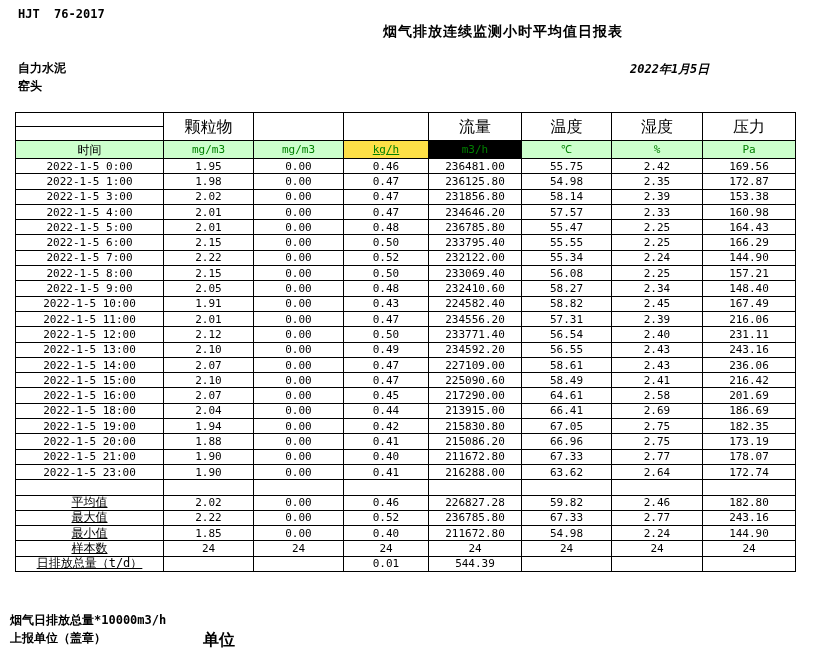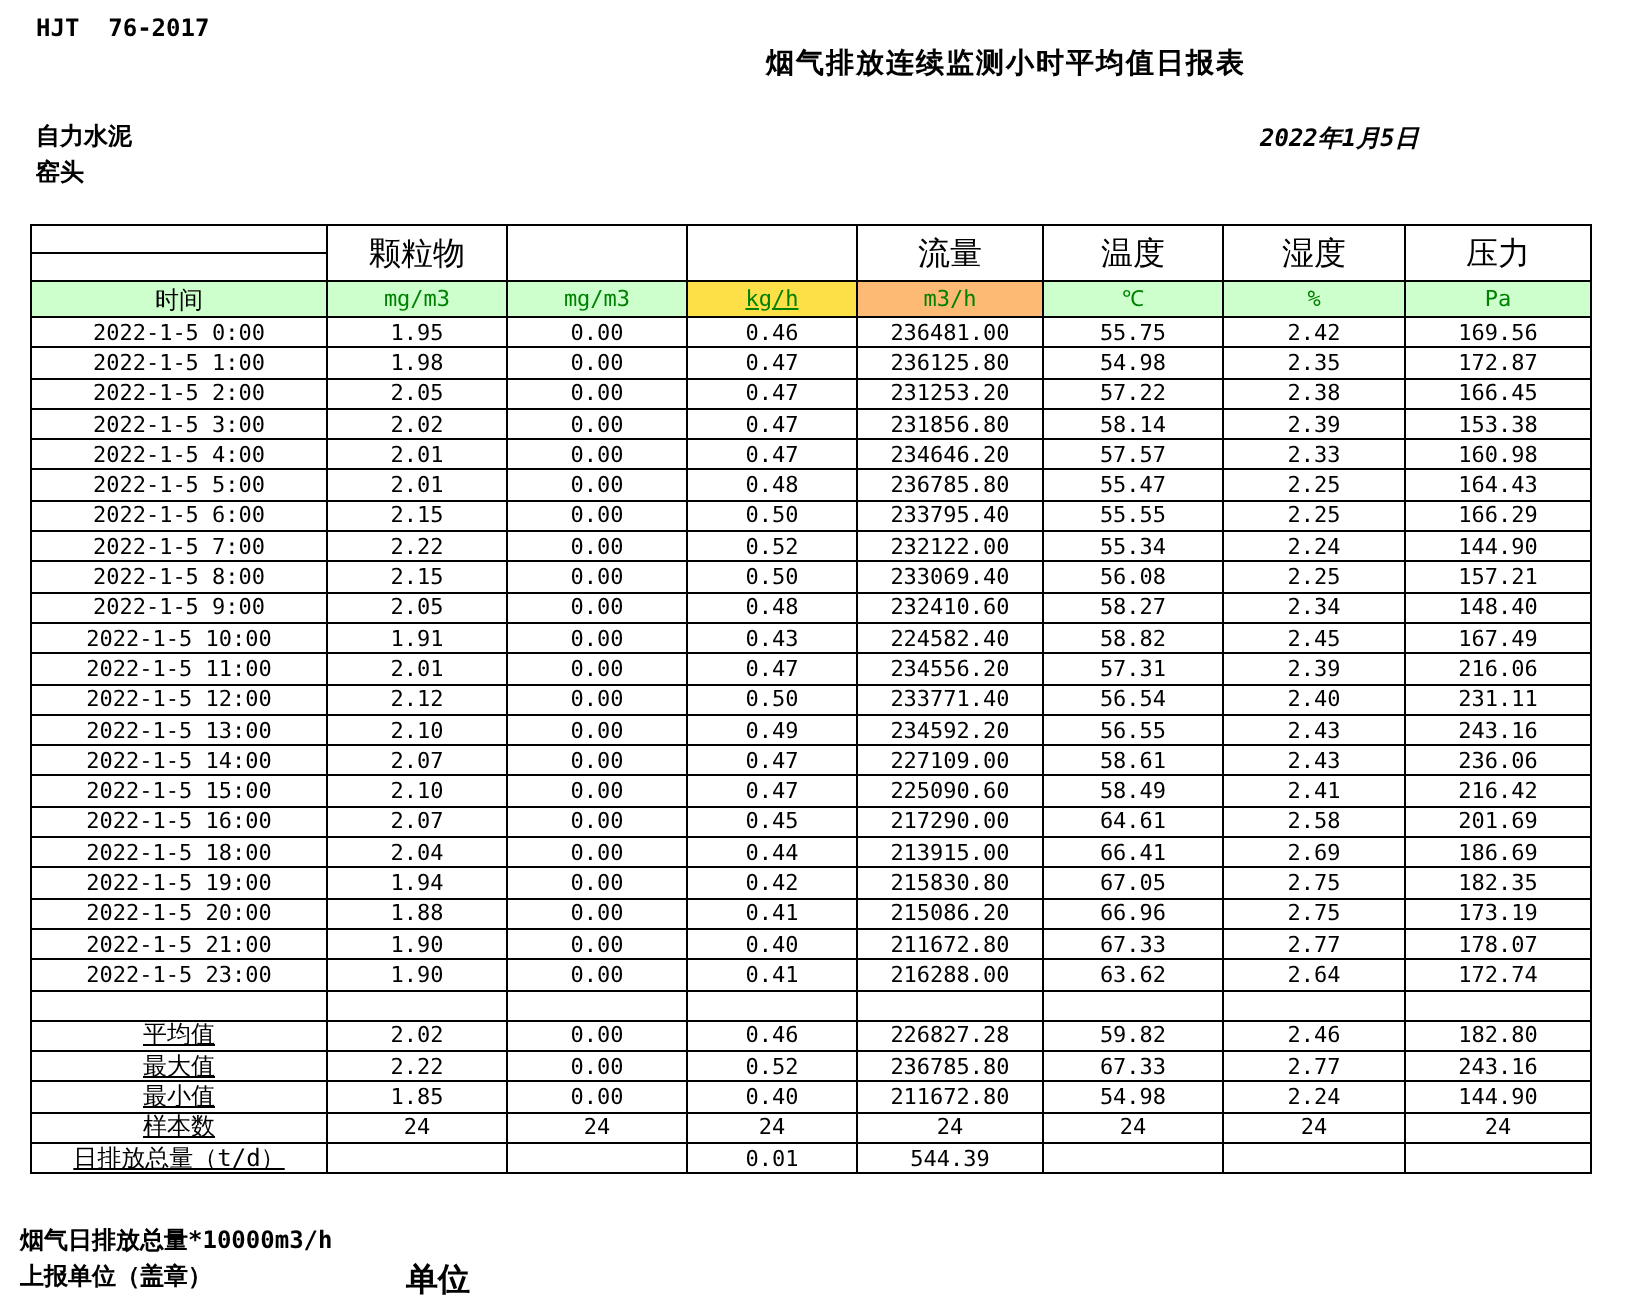--- a/index.html
+++ b/index.html
@@ -67,21 +67,21 @@
       <th>流量</th>
       <th>温度</th>
       <th>湿度</th>
       <th>压力</th>
     </tr>
     <tr class="units">
       <td class="time-label" style="background: rgb(204, 255, 204);">时间</td>
       <td class="unit" style="background: rgb(204, 255, 204); color: rgb(0, 128, 0);">mg/m3</td>
       <td class="unit" style="background: rgb(204, 255, 204); color: rgb(0, 128, 0);">mg/m3</td>
       <td class="unit" style="background: #fde047; color: rgb(0, 128, 0); text-decoration: underline;">kg/h</td>
-      <td class="unit" style="background: #fdba74; color: rgb(0, 128, 0); margin-top: 22px;">m3/h</td>
+      <td class="unit" style="background: #000000; color: rgb(0, 128, 0); margin-top: 22px;">m3/h</td>
       <td class="unit" style="background: rgb(204, 255, 204); color: rgb(0, 128, 0);">℃</td>
       <td class="unit" style="background: rgb(204, 255, 204); color: rgb(0, 128, 0);">%</td>
       <td class="unit" style="background: rgb(204, 255, 204); color: rgb(0, 128, 0);">Pa</td>
     </tr>
   </thead>
   <tbody>
       <tr>
         <td>2022-1-5 0:00</td>
         <td>1.95</td>
         <td>0.00</td>
@@ -95,30 +95,20 @@
         <td>2022-1-5 1:00</td>
         <td>1.98</td>
         <td>0.00</td>
         <td>0.47</td>
         <td>236125.80</td>
         <td>54.98</td>
         <td>2.35</td>
         <td>172.87</td>
       </tr>
       <tr>
-        <td>2022-1-5 2:00</td>
-        <td>2.05</td>
-        <td>0.00</td>
-        <td>0.47</td>
-        <td>231253.20</td>
-        <td>57.22</td>
-        <td>2.38</td>
-        <td>166.45</td>
-      </tr>
-      <tr>
         <td>2022-1-5 3:00</td>
         <td>2.02</td>
         <td>0.00</td>
         <td>0.47</td>
         <td>231856.80</td>
         <td>58.14</td>
         <td>2.39</td>
         <td>153.38</td>
       </tr>
       <tr>

